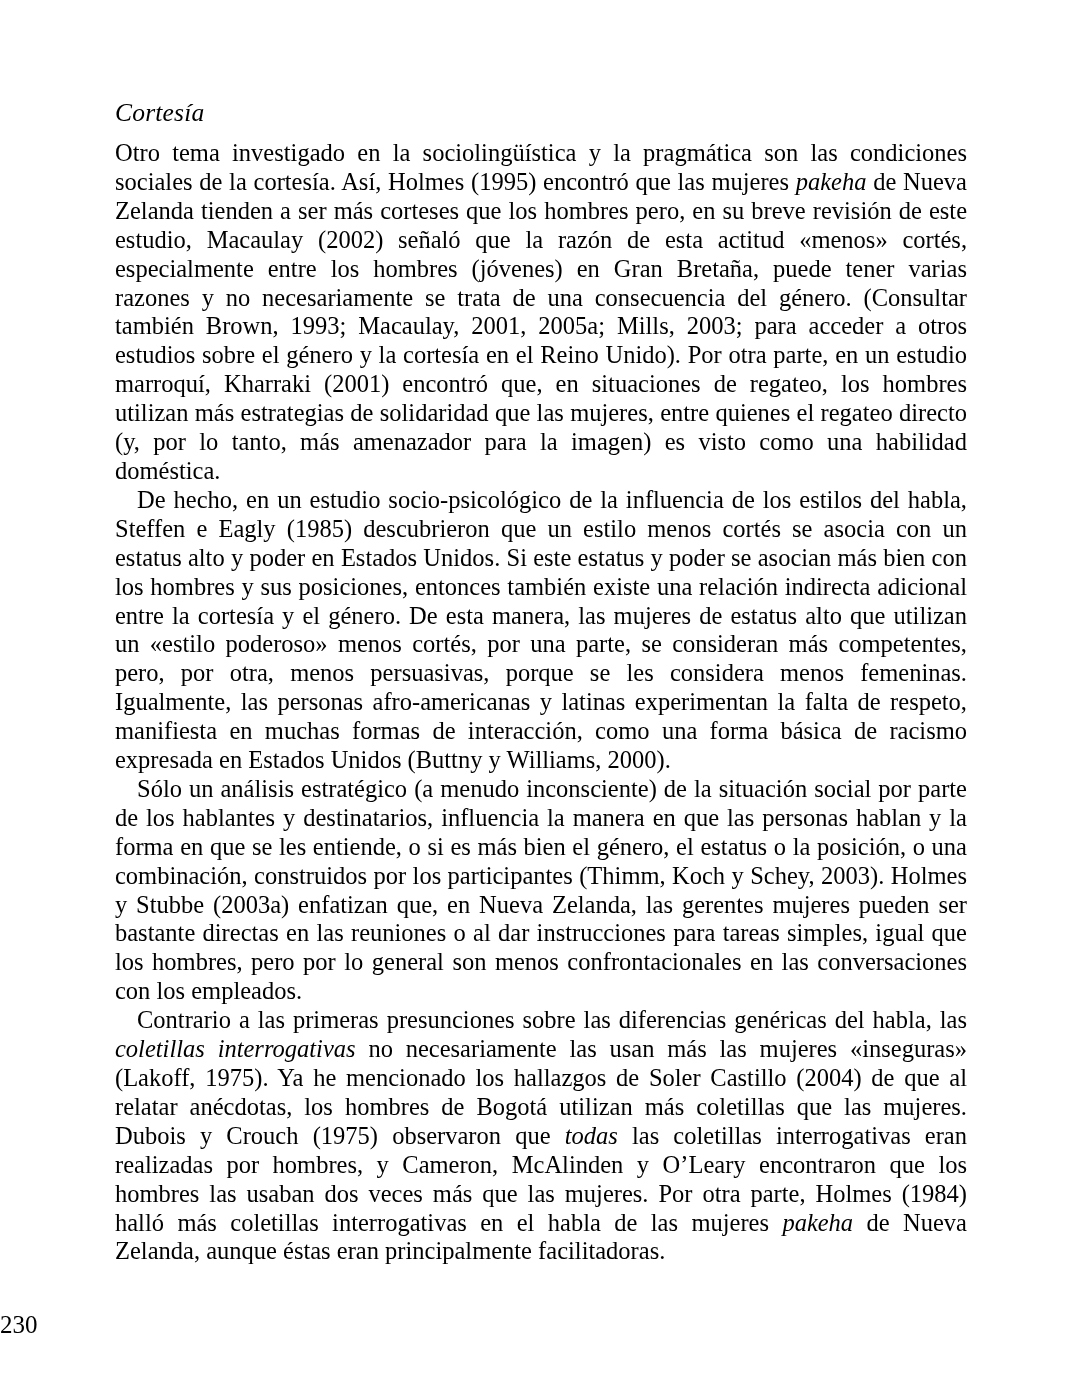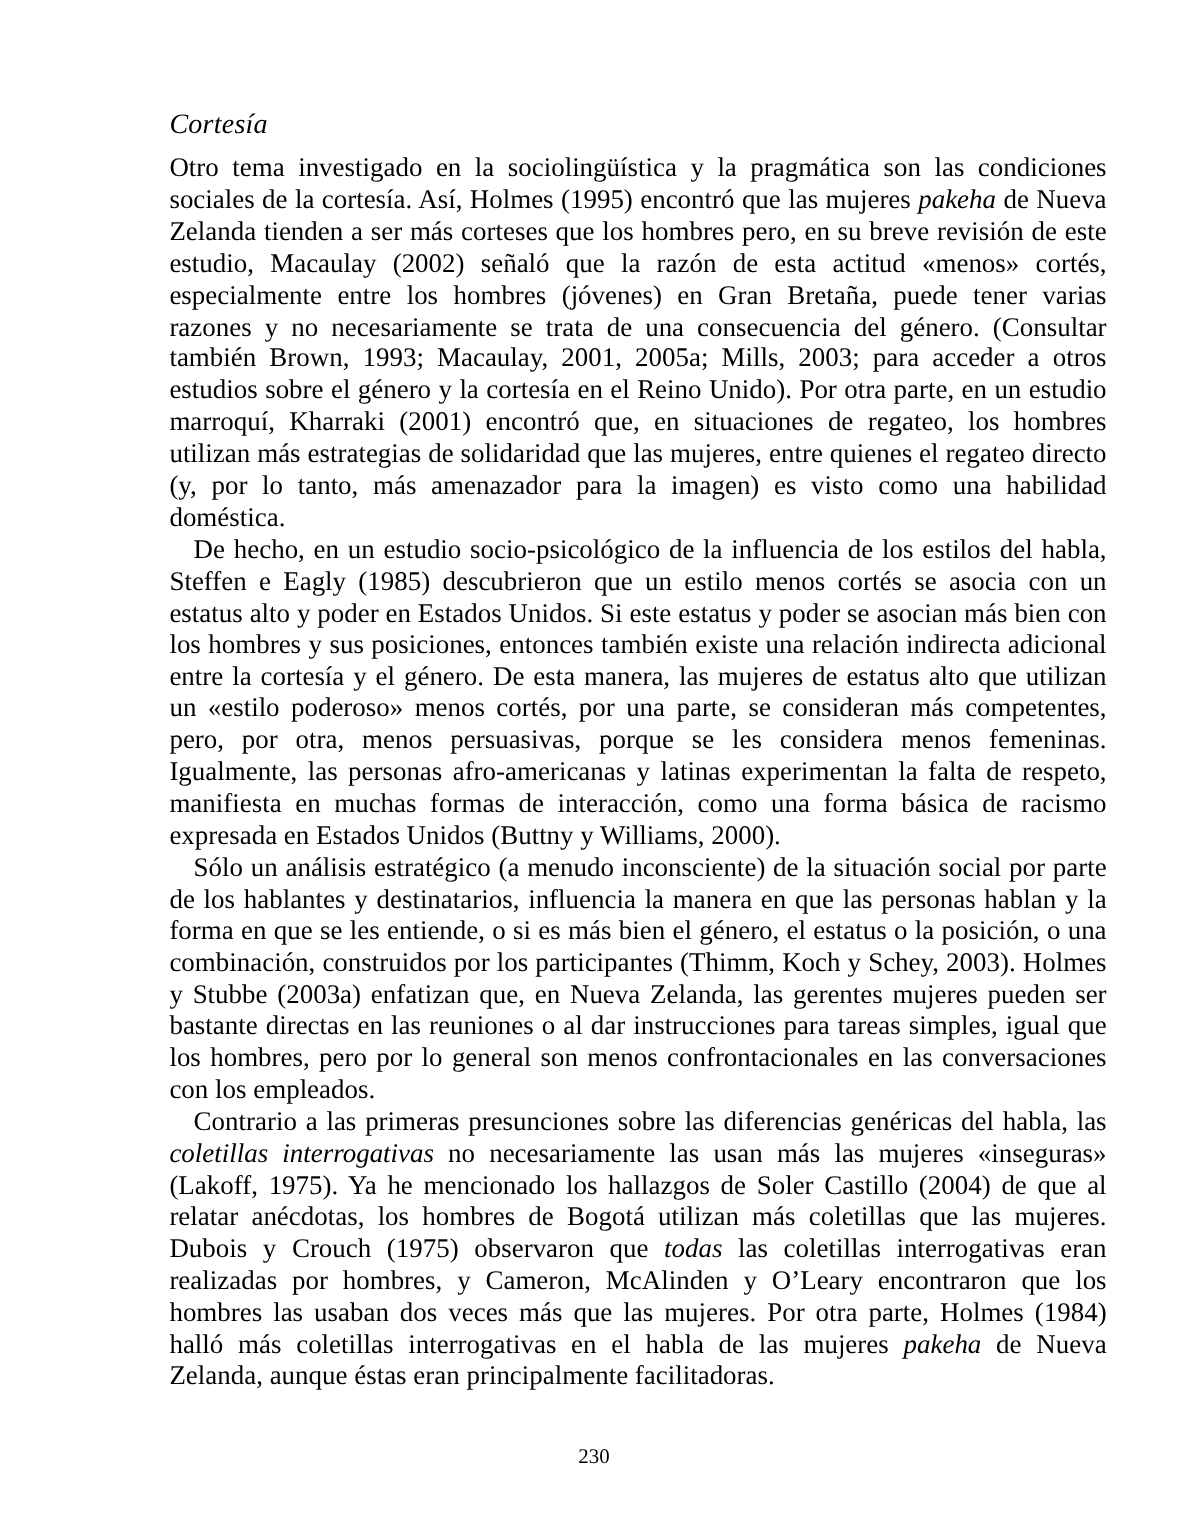--- a/index.html
+++ b/index.html
@@ -17,21 +17,20 @@
     height: 1397px;
     background: #ffffff;
     overflow: hidden;
     box-sizing: border-box;
   }
   .text-block {
     position: absolute;
     left: 115px;
     top: 98px;
     width: 852px;
-    margin-left: 39px;
   }
   .section-heading {
     font-style: italic;
     font-size: 25.5px;
     line-height: 29px;
     margin: 0 0 12px 0;
     font-weight: normal;
     letter-spacing: 0.2px;
   }
   .para {
@@ -51,22 +50,21 @@
     text-indent: 22px;
   }
   .para em {
     font-style: italic;
   }
   .page-number {
     position: absolute;
     left: 0;
     right: 0;
     top: 1310px;
-    text-align: center;
-    font-size: 19px;
+    font-size: 25px;
     line-height: 29px;
   }
 </style>
 </head>
 <body>
 
 <div class="page">
 
   <div class="text-block">
 

